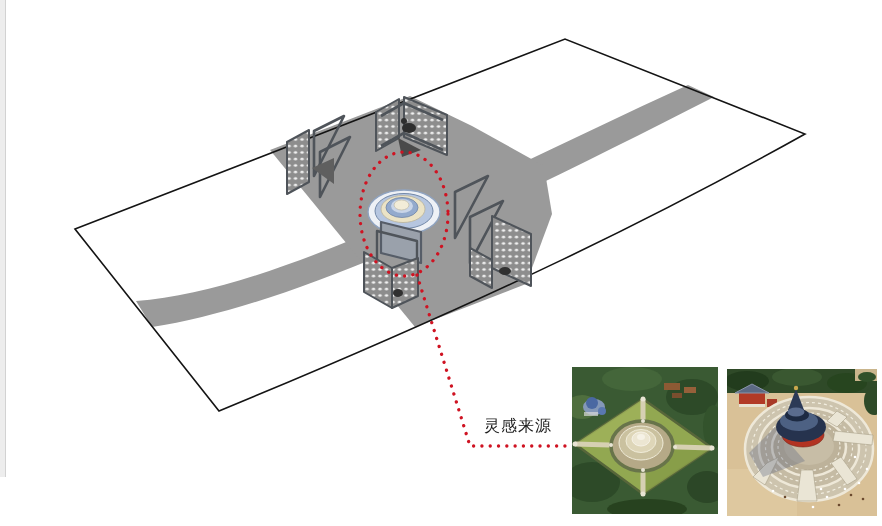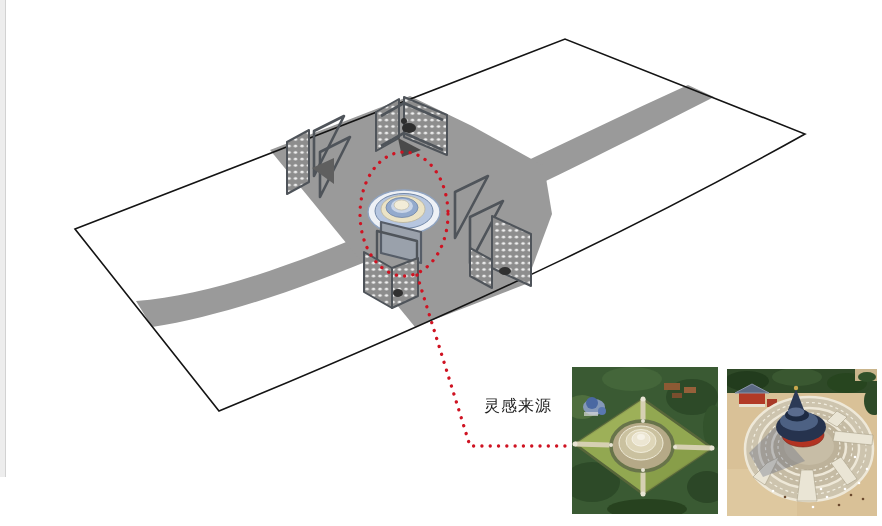--- a/index.html
+++ b/index.html
@@ -9,21 +9,21 @@
   }
   .edge-strip{
     position:absolute;left:0;top:0;width:5px;height:477px;
     background:#ededed;border-right:1px solid #d2d2d2;
   }
   .scene{position:absolute;left:0;top:0;}
   .photo{position:absolute;display:block;}
   .photo-left{left:572px;top:367px;}
   .photo-right{left:727px;top:369px;}
   .label{
-    position:absolute;left:484px;top:396px;width:70px;
+    position:absolute;left:484px;top:416px;width:70px;
     font-size:16px;letter-spacing:1px;color:#1c1c1c;
     font-family:"DejaVu Sans","Liberation Serif",serif;
     white-space:nowrap;
   }
 </style>
 </head>
 <body>
 
 <div class="canvas">
 

